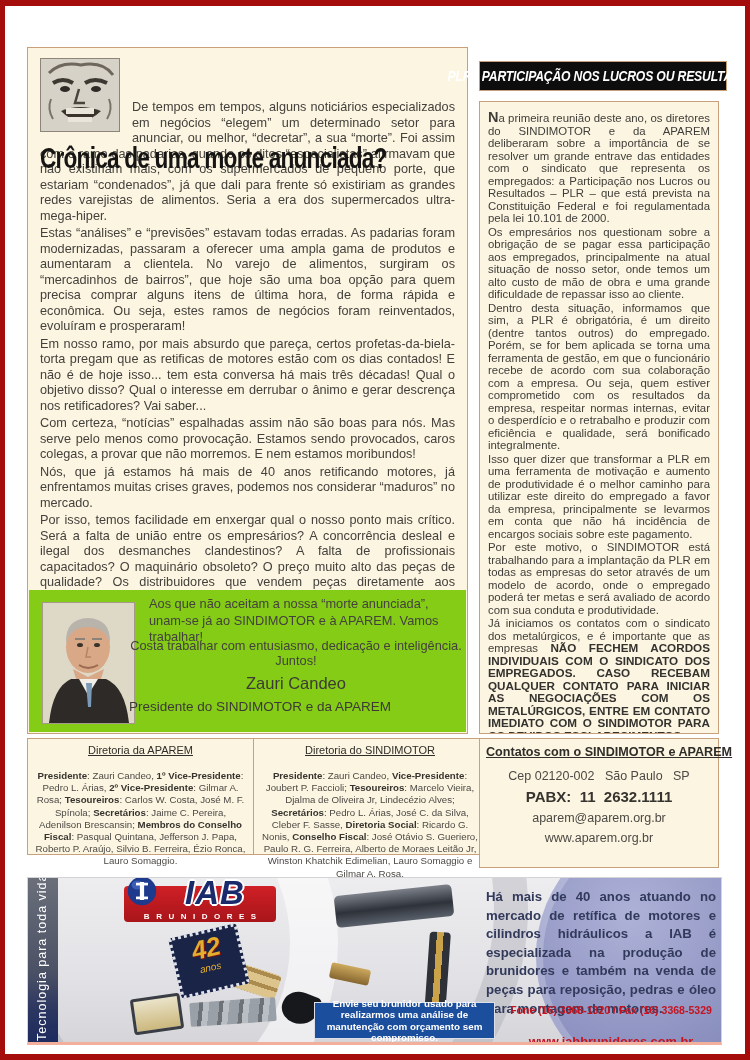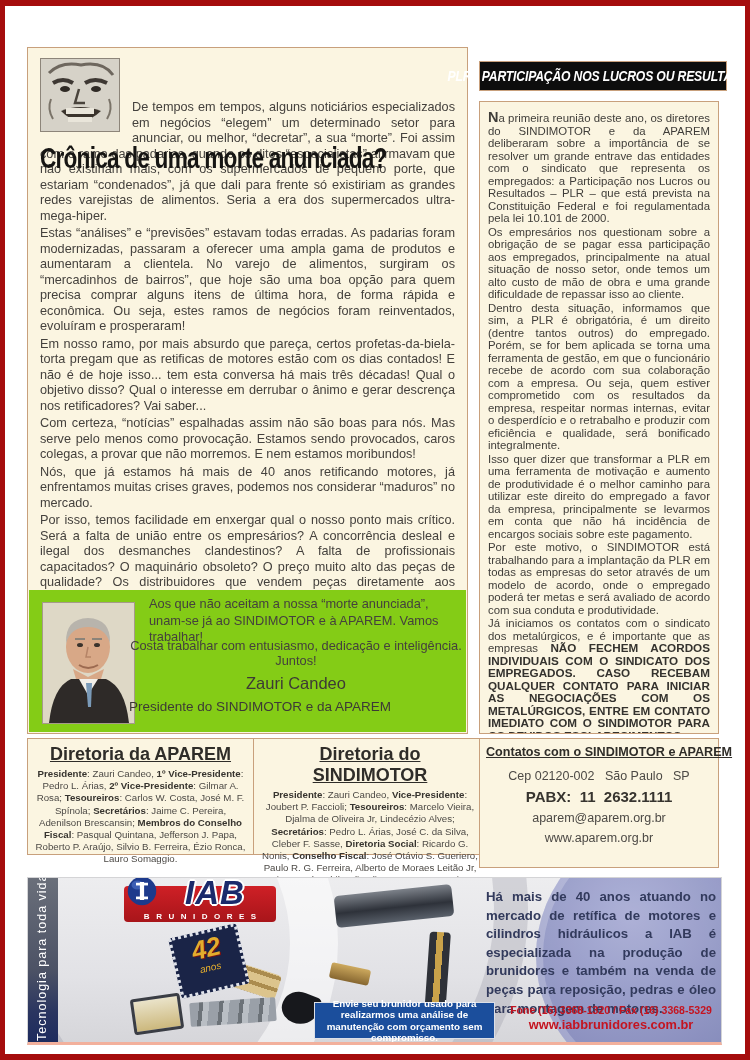--- a/index.html
+++ b/index.html
@@ -28,21 +28,21 @@
   .plr-banner span { color:#fff; font-weight:bold; font-style:italic; font-size:14.5px; white-space:nowrap; letter-spacing:-0.2px; transform:scaleX(.84); }
   .plr-box { left:479px; top:101px; width:240px; height:633px; padding:9px 8px 0 8px; overflow:hidden; }
   .plr-p { font-size:11.4px; line-height:12.5px; text-align:justify; color:#3f3d39; margin-bottom:1px; }
   .dropcap { font-weight:bold; font-size:14.5px; }
   .plr-warning { font-weight:bold; font-size:11.7px; color:#34322e; }
 
   
   .board { text-align:center; padding:5px 7px; }
   .board-ap { left:27px; top:738px; width:227px; height:117px; }
   .board-si { left:253px; top:738px; width:234px; height:117px; }
-  .board-title { font-size:18px; font-weight:bold; text-decoration:underline; color:#2f2d29; margin-bottom:3px; }
+  .board-title { font-size:11px; font-weight:normal; text-decoration:underline; color:#2f2d29; margin-bottom:14px; }
   .board-text { font-size:9.7px; line-height:12.2px; color:#4c4945; }
   .board-text b { color:#37342f; }
 
   .contacts-box { left:479px; top:738px; width:240px; height:130px; text-align:center; padding:6px 6px; }
   .contacts-title { font-size:12.6px; font-weight:bold; text-decoration:underline; color:#2f2d29; margin-bottom:7px; white-space:nowrap; }
   .contact-line { font-size:12.5px; line-height:20px; color:#4c4945; }
   .contact-pabx { font-size:15px; font-weight:bold; line-height:22px; color:#37342f; }
 
   
   .ad { position:absolute; left:27px; top:877px; width:695px; height:168px; background:linear-gradient(180deg,#ededef 0%, #e2e2e6 60%, #d6d6da 100%); border:1px solid #d4d4d6; border-bottom:3px solid #f2b09c; overflow:hidden; }
@@ -69,21 +69,21 @@
   .tool-sticks { left:176px; top:86px; width:76px; height:25px; transform:rotate(18deg); background:repeating-linear-gradient(0deg,#dcc48c 0 8px,#ab8c4e 8px 12px); border-radius:4px; }
   .tool-frame { left:104px; top:118px; width:50px; height:36px; border:3px solid #3a3d44; border-radius:3px; background:linear-gradient(180deg,#eae3c9,#ccb87d); transform:rotate(-8deg); }
   .tool-stones { left:162px; top:122px; width:86px; height:24px; background:repeating-linear-gradient(100deg,#9aa0a8 0 10px,#6c7278 10px 14px,#b9bec4 14px 20px); transform:rotate(-4deg); border-radius:2px; }
   .tool-handle { left:254px; top:114px; width:36px; height:32px; background:#17181c; border-radius:55% 15% 60% 50%; transform:rotate(22deg); }
   .tool-brass { left:302px; top:88px; width:40px; height:16px; background:linear-gradient(180deg,#cda95e,#866630); border-radius:3px; transform:rotate(12deg); }
 
   .ad-headline { position:absolute; left:458px; top:10px; width:230px; font-size:13.2px; font-weight:bold; line-height:18.6px; text-align:justify; color:#323a5c; z-index:7; }
   .ad-cta { position:absolute; left:286px; top:124px; width:181px; height:37px; background:#1b4e9c; border:1px solid #dcdfe7; color:#fff; font-weight:bold; font-size:9.8px; line-height:11.3px; text-align:center; display:flex; align-items:center; padding:0 6px; z-index:7; }
   .ad-contact { position:absolute; left:468px; top:126px; width:230px; text-align:center; color:#c41420; font-weight:bold; z-index:7; }
   .ad-phone { font-size:11.2px; white-space:nowrap; transform:scaleX(.94); transform-origin:center; }
-  .ad-site { font-size:12.8px; margin-top:1px; }
+  .ad-site { font-size:12.8px; margin-top:18px; }
 </style>
 </head>
 <body>
 
 <div class="page">
   <div class="frame"></div>
 
   <div class="panel article-box">
     <div class="caricature">
       <svg width="78" height="72" viewBox="0 0 78 72">

